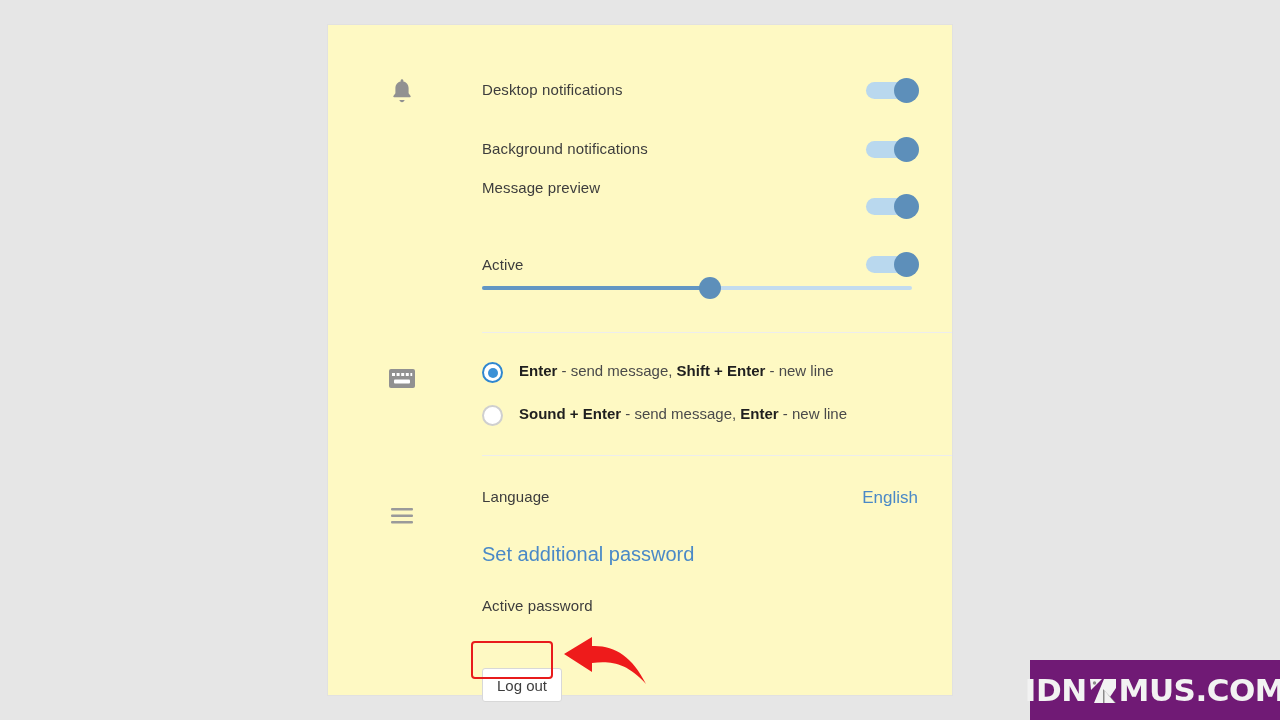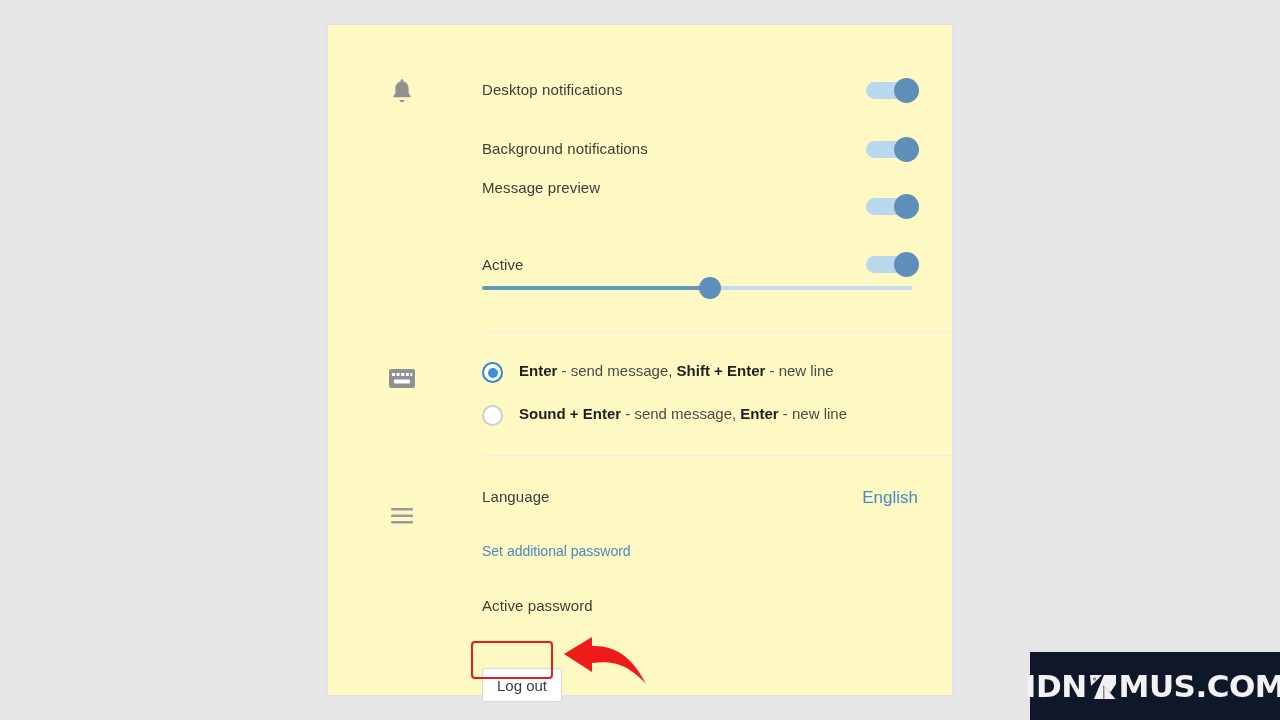--- a/index.html
+++ b/index.html
@@ -147,21 +147,21 @@
   }
   .radio-text {
     font-size: 15px;
     color: #4a4a4a;
   }
   .radio-text b { color: #1f1f1f; font-weight: bold; }
 
   
   .link {
     position: absolute;
-    font-size: 14px;
+    font-size: 20px;
     color: #4a89c7;
     cursor: pointer;
     white-space: nowrap;
   }
   .value-right {
     position: absolute;
     right: 34px;
     font-size: 17px;
     color: #4a89c7;
     white-space: nowrap;
@@ -204,22 +204,22 @@
     height: 52px;
     pointer-events: none;
   }
 
   
   .watermark {
     position: absolute;
     right: 0;
     bottom: 0;
     width: 250px;
-    height: 68px;
-    background: #0f172a;
+    height: 60px;
+    background: #701a75;
     display: flex;
     align-items: center;
     justify-content: center;
   }
   .wm-text {
     font-family: "DejaVu Sans", sans-serif;
     font-size: 31px;
     font-weight: bold;
     color: #f2f2f2;
     letter-spacing: -0.5px;

